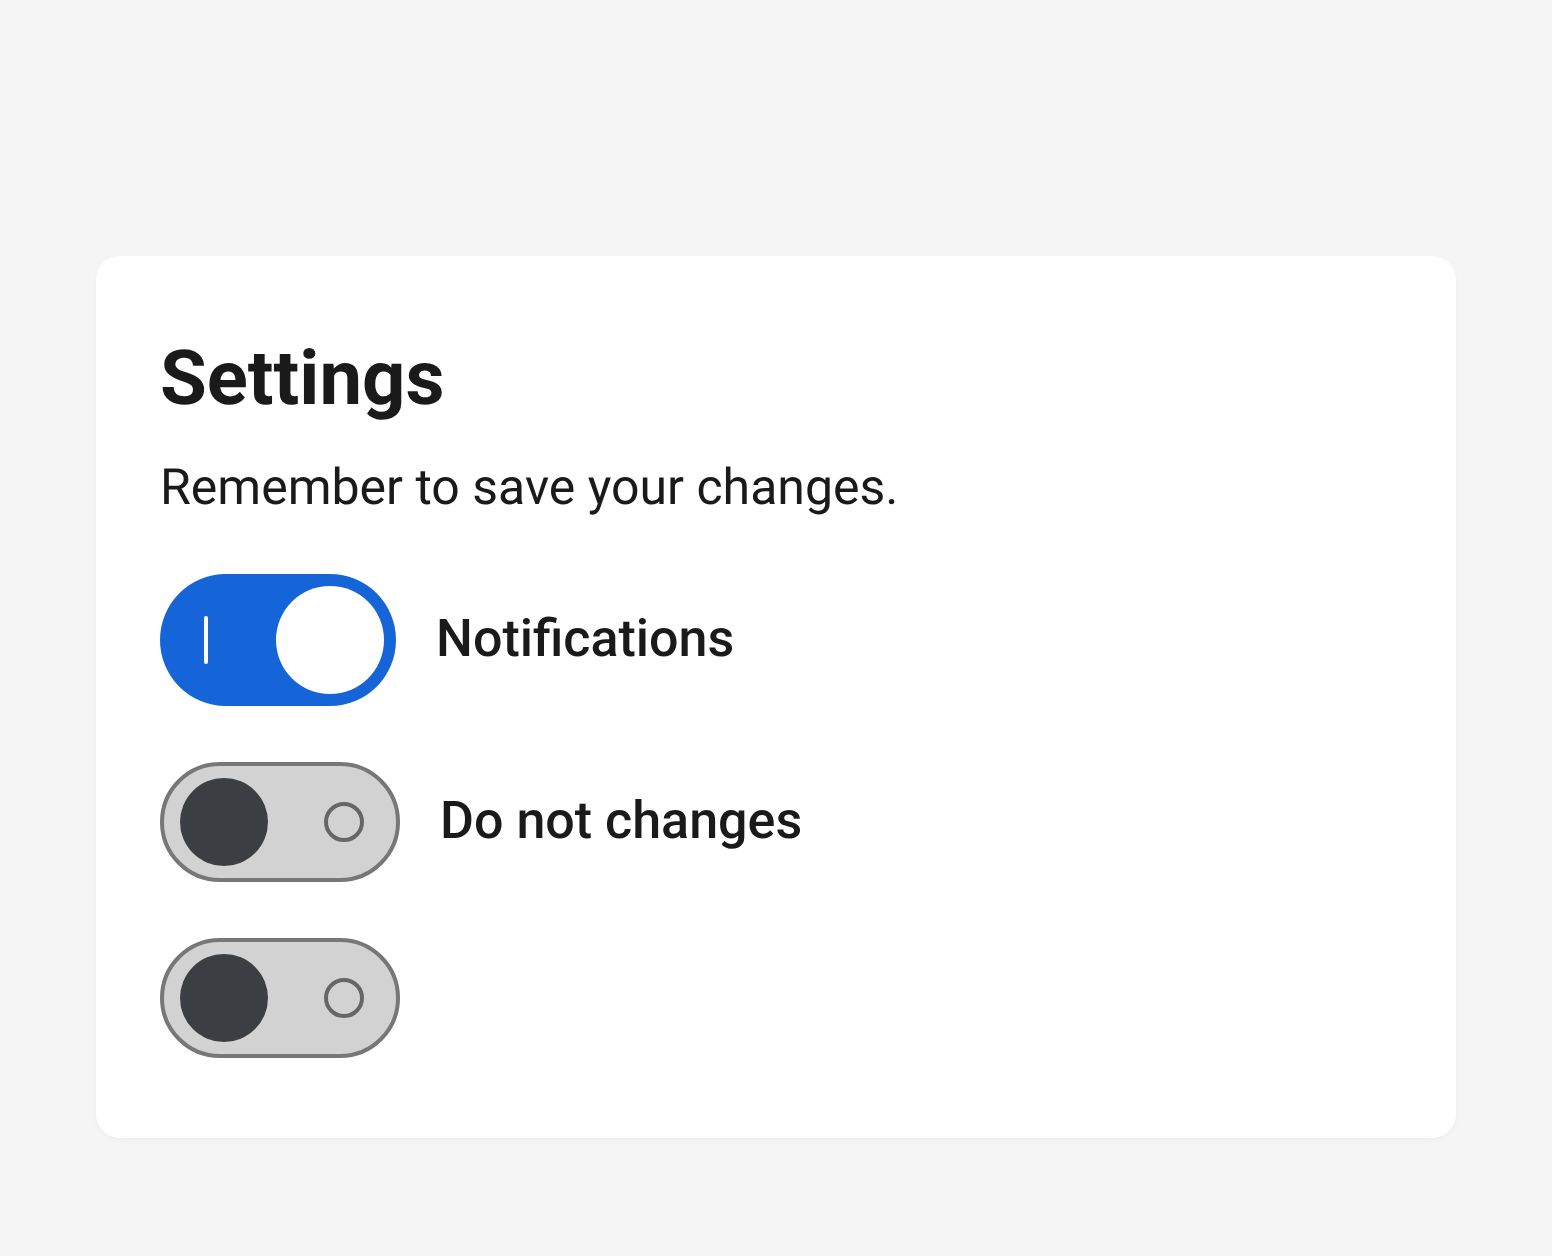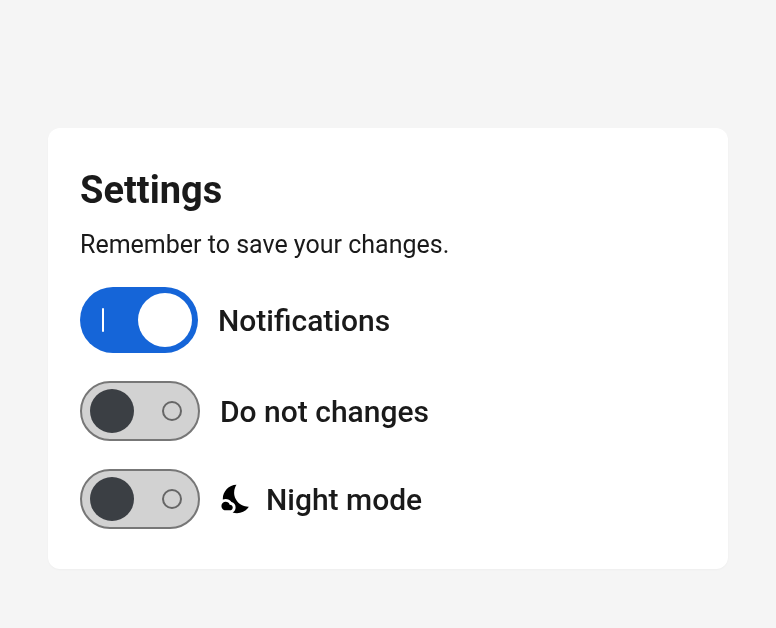--- a/index.html
+++ b/index.html
@@ -35,21 +35,21 @@
     .row {
       display: flex;
       align-items: center;
       gap: 20px;
       margin-bottom: 28px;
     }
     .row:last-child {
       margin-bottom: 0;
     }
     .label {
-      font-size: 30px;
+      font-size: 26px;
       color: #1a1a1a;
       font-weight: 500;
     }
     .label-with-icon {
       display: flex;
       align-items: center;
       gap: 12px;
     }
     
     .switch {
@@ -136,21 +136,14 @@
       <span class="circle-indicator"></span>
     </div>
     <span class="label">Do not changes</span>
   </div>
 
   <div class="row">
     <div class="switch off">
       <span class="thumb"></span>
       <span class="circle-indicator"></span>
     </div>
-    <span class="label-with-icon">
-      <svg class="moon-icon" viewBox="0 0 24 24">
-        <path fill="#000000" d="M11.1 12.08c-2.33-4.51-.5-8.48.53-10.07C6.27 2.2 1.98 6.59 1.98 12c0 .14.02.28.02.42.62-.27 1.29-.42 2-.42 1.66 0 3.18.83 4.1 2.15A4.01 4.01 0 0111 18c0 1.52-.87 2.83-2.12 3.51.98.32 2.03.5 3.11.5 3.5 0 6.58-1.8 8.37-4.52-2.36.23-6.98-.97-9.26-5.41z"></path>
-        <path fill="#000000" d="M7 16l-.18.03A2.99 2.99 0 004 14c-1.66 0-3 1.34-3 3s1.34 3 3 3h3c1.1 0 2-.9 2-2s-.9-2-2-2z"></path>
-      </svg>
-      <span class="label">Night mode</span>
-    </span>
   </div>
 </div>
 
 </body></html>

